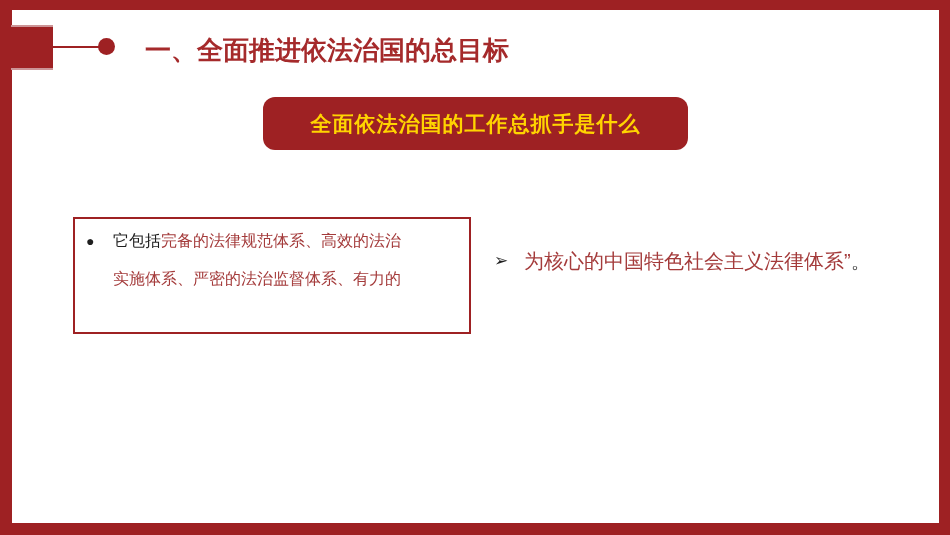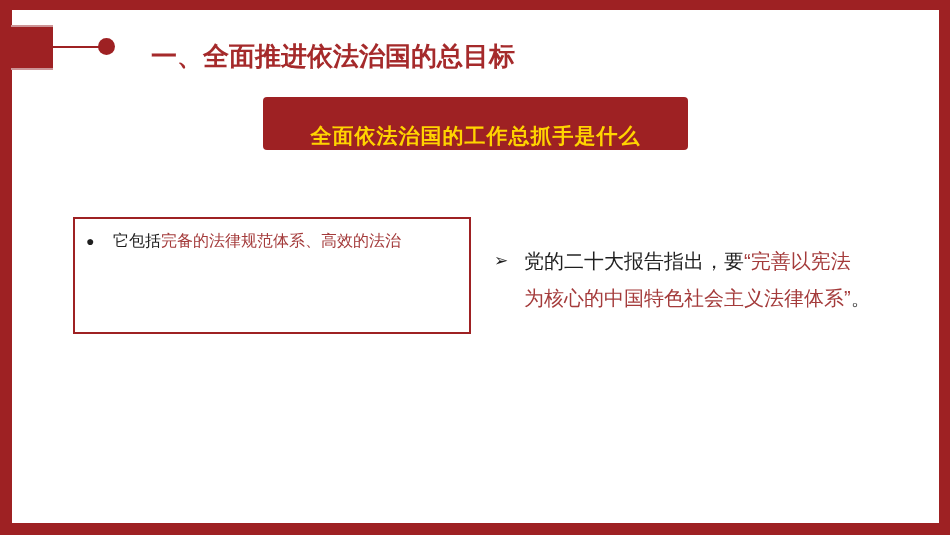--- a/index.html
+++ b/index.html
@@ -23,31 +23,31 @@
   
   .deco-square{
     position:absolute;left:11px;top:25px;width:42px;height:41px;
     background:var(--frame-red,#9E2123);
     border-top:2px solid #CC9496;border-bottom:2px solid #CC9496;
   }
   .connector-line{position:absolute;left:53px;top:46px;width:46px;height:2px;background:var(--frame-red,#9E2123);}
   .connector-dot{position:absolute;left:98px;top:38px;width:17px;height:17px;border-radius:50%;background:var(--frame-red,#9E2123);}
 
   .page-title{
-    position:absolute;left:143px;top:33px;margin:8px;
+    position:absolute;left:143px;top:33px;margin:2px;
     font-size:26px;line-height:30px;font-weight:bold;
     color:var(--title-red,#A52A2B);
     white-space:nowrap;
   }
 
   .banner{
     position:absolute;left:263px;top:97px;width:425px;height:53px;
     background:var(--banner-bg,#9E2123);
-    border-radius:4px;
-    display:flex;align-items:flex-end;justify-content:center;
+    border-radius:12px;
+    display:flex;align-items:center;justify-content:center;
     color:var(--banner-text-gold,#FFD400);
     font-size:21px;font-weight:bold;letter-spacing:1px;
     white-space:nowrap;
   }
 
   .left-box{
     position:absolute;left:73px;top:217px;width:398px;height:117px;
     box-sizing:border-box;
     border:2px solid var(--frame-red,#9E2123);
     background:#ffffff;
@@ -93,24 +93,24 @@
   <h1 class="page-title">一、全面推进依法治国的总目标</h1>
 
   <div class="banner">
     <span>全面依法治国的工作总抓手是什么</span>
   </div>
 
   <div class="left-box">
     <span class="bullet">●</span>
     <div class="tlines">
       <div class="tline"><span class="seg-ink">它包括</span><span class="seg-red">完备的法律规范体系、高效的法治</span></div>
+      <div class="tline"><span class="seg-red">实施体系、严密的法治监督体系、有力的</span></div>
     </div>
   </div>
 
   <div class="right-note">
     <span class="bullet">➢</span>
     <div class="tlines">
-      <div class="tline"><span class="seg-ink">党的二十大报告指出，要</span><span class="seg-red">“完善以宪法</span></div>
       <div class="tline"><span class="seg-red">为核心的中国特色社会主义法律体系”</span><span class="seg-ink">。</span></div>
     </div>
   </div>
 
 </div>
 
 </body></html>

